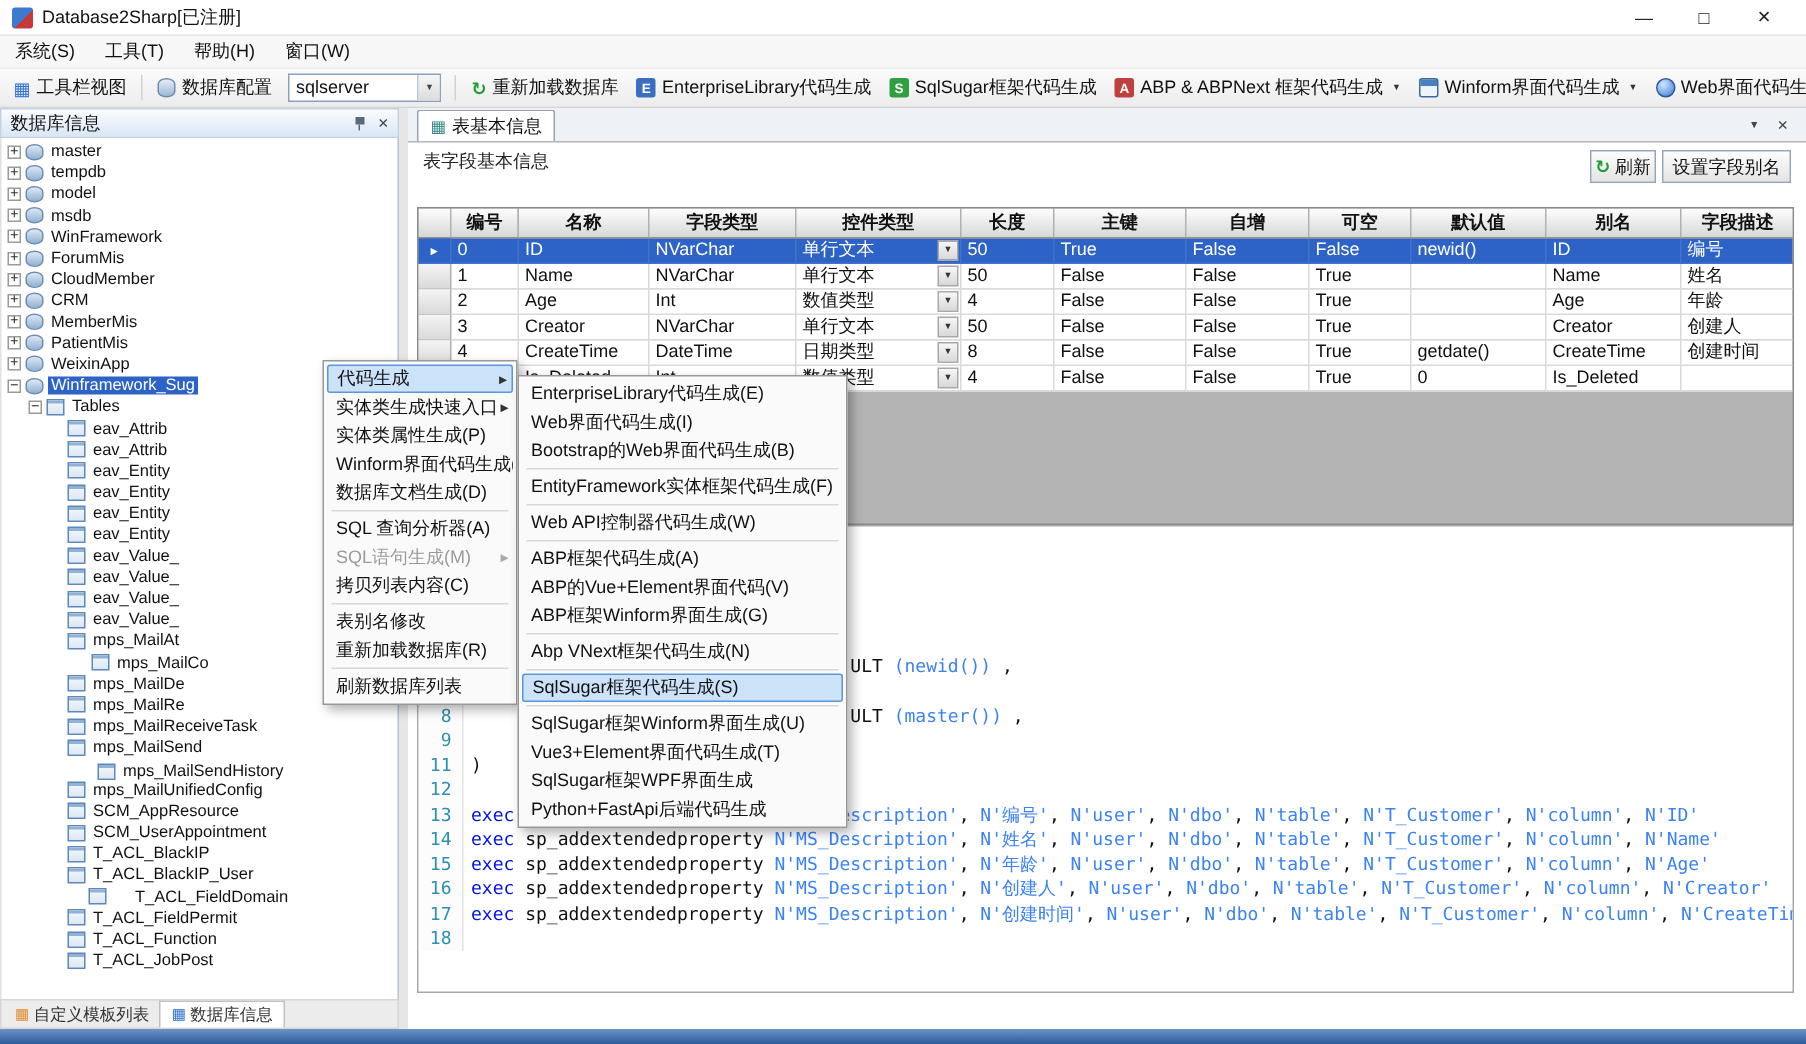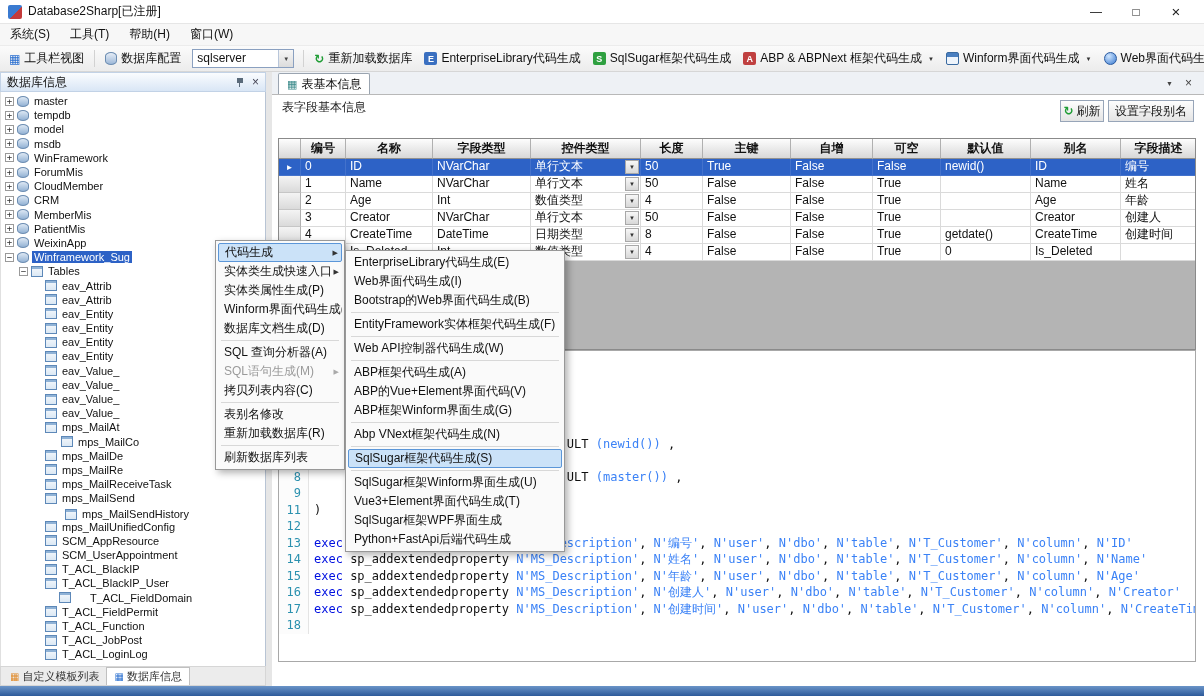--- a/index.html
+++ b/index.html
@@ -359,25 +359,20 @@
     <div class="trow" style="padding-left: 32px;">
       <span class="texp none"></span>
       <span class="tico tbl"></span>
       <span class="tlbl">T_ACL_Function</span>
     </div>
     <div class="trow" style="padding-left: 32px;">
       <span class="texp none"></span>
       <span class="tico tbl"></span>
       <span class="tlbl">T_ACL_JobPost</span>
     </div>
-    <div class="trow" style="padding-left: 32px;">
-      <span class="texp none"></span>
-      <span class="tico tbl"></span>
-      <span class="tlbl">T_ACL_LoginLog</span>
-    </div>
   </div>
 <div class="abs btabs">
   <span class="btab">
     <span class="btico orange">▦</span>
     <span>自定义模板列表</span>
   </span>
   <span class="btab active">
     <span class="btico blue">▦</span>
     <span>数据库信息</span>
   </span>

